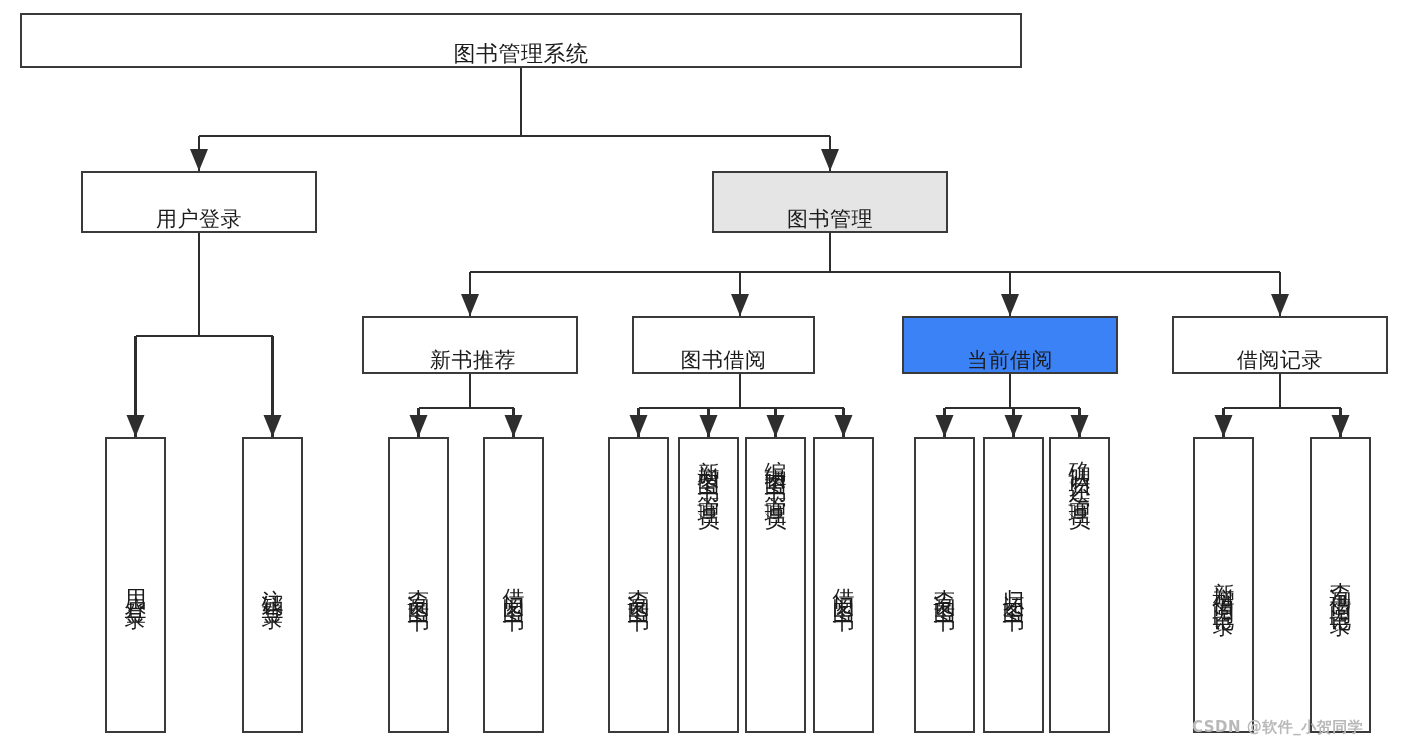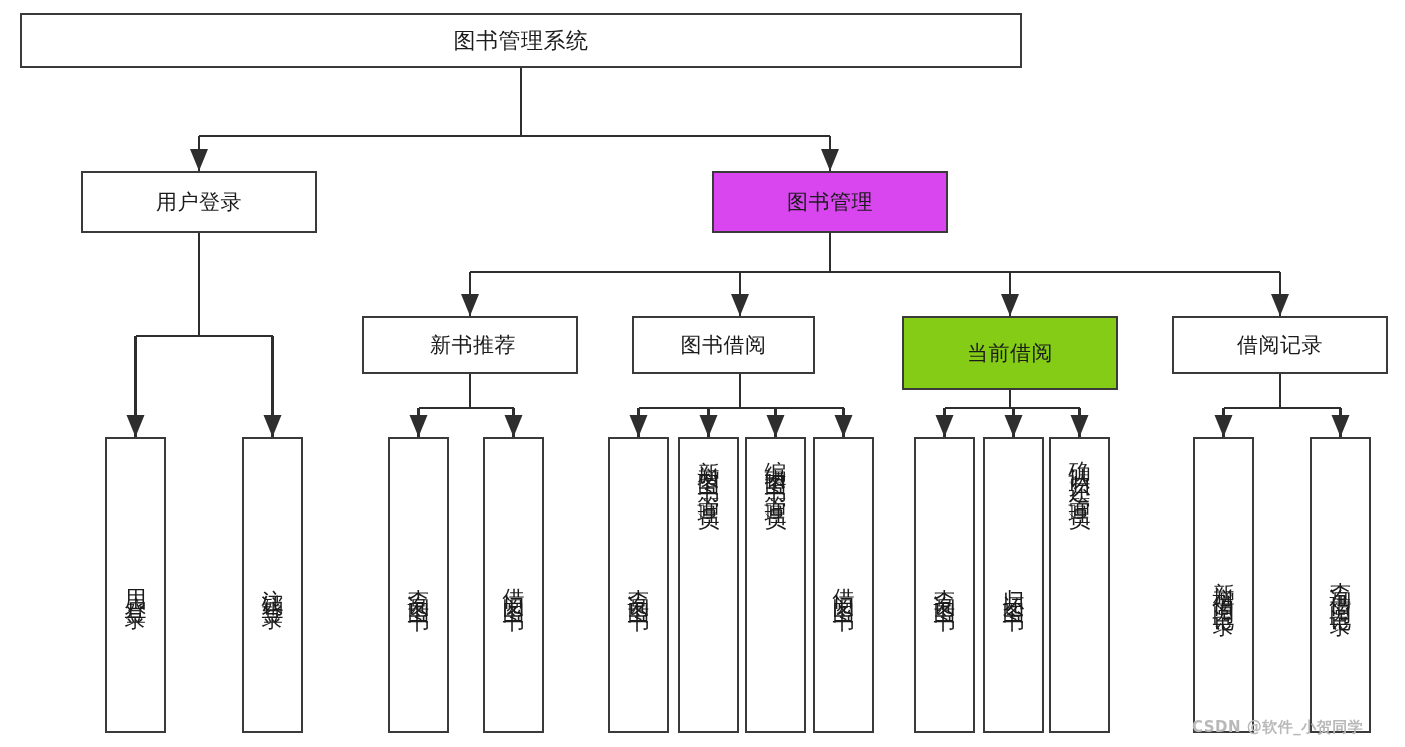--- a/index.html
+++ b/index.html
@@ -25,21 +25,21 @@
     width: 1405px;
     height: 747px;
     pointer-events: none;
   }
   .node {
     position: absolute;
     box-sizing: border-box;
     background: #ffffff;
     border: 2px solid #3a3a3a;
     display: flex;
-    align-items: center;
+    align-items: flex-end;
     justify-content: center;
     color: #1b1b1b;
   }
   .node-label {
     display: block;
     line-height: 1.08;
     white-space: nowrap;
     letter-spacing: 0.5px;
   }
   .node.horizontal .node-label {
@@ -131,30 +131,30 @@
       <line x1="1340.5" y1="408" x2="1340.5" y2="437" stroke="#2e2e2e" stroke-width="2.5" shape-rendering="crispEdges"></line>
       <polygon points="1331.5,415 1349.5,415 1340.5,437" fill="#2e2e2e"></polygon>
     </svg>
   <div id="nodes">
       <div class="node horizontal root" style="left: 20px; top: 13px; width: 1002px; height: 55px; border-color: rgb(58, 58, 58); background: rgb(255, 255, 255); color: rgb(27, 27, 27);">
         <span class="node-label">图书管理系统</span>
       </div>
       <div class="node horizontal" style="left: 81px; top: 171px; width: 236px; height: 62px; border-color: rgb(58, 58, 58); background: rgb(255, 255, 255); color: rgb(27, 27, 27);">
         <span class="node-label">用户登录</span>
       </div>
-      <div class="node horizontal" style="left: 712px; top: 171px; width: 236px; height: 62px; border-color: rgb(58, 58, 58); background: #d946ef; color: rgb(27, 27, 27);">
+      <div class="node horizontal" style="left: 712px; top: 171px; width: 236px; height: 62px; border-color: rgb(58, 58, 58); background: #e5e5e5; color: rgb(27, 27, 27);">
         <span class="node-label">图书管理</span>
       </div>
       <div class="node horizontal" style="left: 362px; top: 316px; width: 216px; height: 58px; border-color: rgb(58, 58, 58); background: rgb(255, 255, 255); color: rgb(27, 27, 27); padding-left: 6px;">
         <span class="node-label">新书推荐</span>
       </div>
       <div class="node horizontal" style="left: 632px; top: 316px; width: 183px; height: 58px; border-color: rgb(58, 58, 58); background: rgb(255, 255, 255); color: rgb(27, 27, 27);">
         <span class="node-label">图书借阅</span>
       </div>
-      <div class="node horizontal" style="left: 902px; top: 316px; width: 216px; height: 74px; border-color: rgb(58, 58, 58); background: #84cc16; color: rgb(27, 27, 27);">
+      <div class="node horizontal" style="left: 902px; top: 316px; width: 216px; height: 58px; border-color: rgb(58, 58, 58); background: #3b82f6; color: rgb(27, 27, 27);">
         <span class="node-label">当前借阅</span>
       </div>
       <div class="node horizontal" style="left: 1172px; top: 316px; width: 216px; height: 58px; border-color: rgb(58, 58, 58); background: rgb(255, 255, 255); color: rgb(27, 27, 27);">
         <span class="node-label">借阅记录</span>
       </div>
       <div class="node vertical centered" style="left: 105px; top: 437px; width: 61px; height: 296px; border-color: rgb(58, 58, 58); background: rgb(255, 255, 255); color: rgb(27, 27, 27);">
         <span class="node-label">用户登录</span>
       </div>
       <div class="node vertical centered" style="left: 242px; top: 437px; width: 61px; height: 296px; border-color: rgb(58, 58, 58); background: rgb(255, 255, 255); color: rgb(27, 27, 27);">
         <span class="node-label">注销登录</span>

